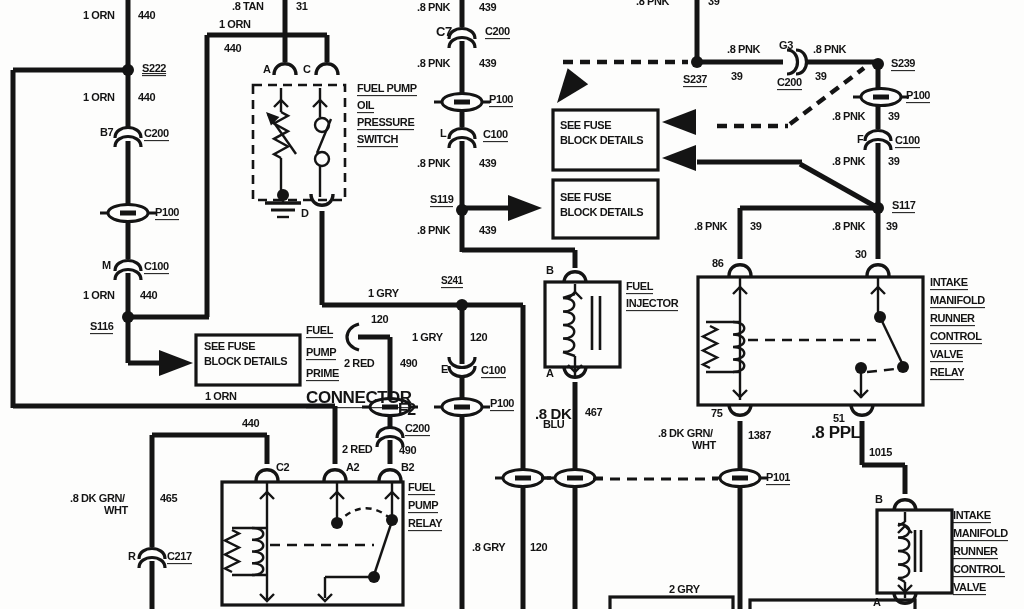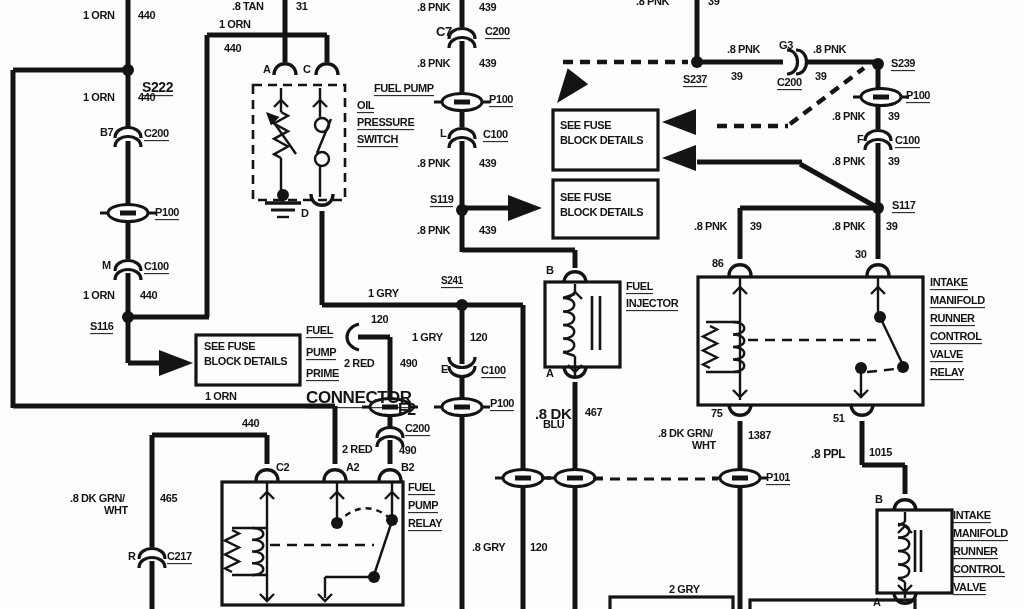--- a/index.html
+++ b/index.html
@@ -237,21 +237,21 @@
       <line x1="271" y1="210" x2="295" y2="210" stroke="#141414" stroke-width="3"></line>
       <line x1="277" y1="217" x2="289" y2="217" stroke="#141414" stroke-width="2.4"></line>
       <line x1="283" y1="195" x2="283" y2="203" stroke="#141414" stroke-width="2.4"></line>
       <path d="M359,324 C343,328 343,346 359,350" stroke="#141414" stroke-width="3.2" fill="none" dn="prime-connector-icon"></path>
     </svg>
   <div id="labels-layer">
       <div class="lbl" style="left: 636px; top: -4px; font-size: 11px;">.8 PNK</div>
       <div class="lbl" style="left: 708px; top: -4px; font-size: 11px;">39</div>
       <div class="lbl" style="left: 83px; top: 10px; font-size: 11px;">1 ORN</div>
       <div class="lbl" style="left: 138px; top: 10px; font-size: 11px;">440</div>
-      <div class="lbl u" style="left: 142px; top: 80px; font-size: 14px;">S222</div>
+      <div class="lbl u" style="left: 142px; top: 63px; font-size: 11px; text-decoration: underline;">S222</div>
       <div class="lbl" style="left: 83px; top: 92px; font-size: 11px;">1 ORN</div>
       <div class="lbl" style="left: 138px; top: 92px; font-size: 11px;">440</div>
       <div class="lbl" style="left: 100px; top: 127px; font-size: 11px;">B7</div>
       <div class="lbl u" style="left: 144px; top: 128px; font-size: 11px;">C200</div>
       <div class="lbl u" style="left: 155px; top: 207px; font-size: 11px;">P100</div>
       <div class="lbl" style="left: 102px; top: 260px; font-size: 11px;">M</div>
       <div class="lbl u" style="left: 144px; top: 261px; font-size: 11px;">C100</div>
       <div class="lbl" style="left: 83px; top: 290px; font-size: 11px;">1 ORN</div>
       <div class="lbl" style="left: 140px; top: 290px; font-size: 11px;">440</div>
       <div class="lbl u" style="left: 90px; top: 321px; font-size: 11px;">S116</div>
@@ -263,21 +263,21 @@
       <div class="lbl" style="left: 104px; top: 505px; font-size: 11px;">WHT</div>
       <div class="lbl" style="left: 160px; top: 493px; font-size: 11px;">465</div>
       <div class="lbl" style="left: 128px; top: 551px; font-size: 11px;">R</div>
       <div class="lbl u" style="left: 167px; top: 551px; font-size: 11px;">C217</div>
       <div class="lbl" style="left: 232px; top: 1px; font-size: 11px;">.8 TAN</div>
       <div class="lbl" style="left: 296px; top: 1px; font-size: 11px;">31</div>
       <div class="lbl" style="left: 219px; top: 19px; font-size: 11px;">1 ORN</div>
       <div class="lbl" style="left: 224px; top: 43px; font-size: 11px;">440</div>
       <div class="lbl" style="left: 263px; top: 64px; font-size: 11px;">A</div>
       <div class="lbl" style="left: 303px; top: 64px; font-size: 11px;">C</div>
-      <div class="lbl u" style="left: 357px; top: 83px; font-size: 11px; margin-left: 17px;">FUEL PUMP</div>
+      <div class="lbl u" style="left: 357px; top: 83px; font-size: 11px;">FUEL PUMP</div>
       <div class="lbl u" style="left: 357px; top: 100px; font-size: 11px;">OIL</div>
       <div class="lbl u" style="left: 357px; top: 117px; font-size: 11px;">PRESSURE</div>
       <div class="lbl u" style="left: 357px; top: 134px; font-size: 11px;">SWITCH</div>
       <div class="lbl" style="left: 301px; top: 208px; font-size: 11px;">D</div>
       <div class="lbl" style="left: 417px; top: 2px; font-size: 11px;">.8 PNK</div>
       <div class="lbl" style="left: 479px; top: 2px; font-size: 11px;">439</div>
       <div class="lbl" style="left: 436px; top: 25px; font-size: 13px;">C7</div>
       <div class="lbl u" style="left: 485px; top: 26px; font-size: 11px;">C200</div>
       <div class="lbl" style="left: 417px; top: 58px; font-size: 11px;">.8 PNK</div>
       <div class="lbl" style="left: 479px; top: 58px; font-size: 11px;">439</div>
@@ -352,21 +352,21 @@
       <div class="lbl u" style="left: 930px; top: 295px; font-size: 11px;">MANIFOLD</div>
       <div class="lbl u" style="left: 930px; top: 313px; font-size: 11px;">RUNNER</div>
       <div class="lbl u" style="left: 930px; top: 331px; font-size: 11px;">CONTROL</div>
       <div class="lbl u" style="left: 930px; top: 349px; font-size: 11px;">VALVE</div>
       <div class="lbl u" style="left: 930px; top: 367px; font-size: 11px;">RELAY</div>
       <div class="lbl" style="left: 711px; top: 408px; font-size: 11px;">75</div>
       <div class="lbl" style="left: 833px; top: 413px; font-size: 11px;">51</div>
       <div class="lbl" style="left: 658px; top: 428px; font-size: 11px;">.8 DK GRN/</div>
       <div class="lbl" style="left: 692px; top: 440px; font-size: 11px;">WHT</div>
       <div class="lbl" style="left: 748px; top: 430px; font-size: 11px;">1387</div>
-      <div class="lbl" style="left: 811px; top: 448px; font-size: 12px;">.8 PPL</div>
+      <div class="lbl" style="left: 811px; top: 424px; font-size: 17px;">.8 PPL</div>
       <div class="lbl" style="left: 869px; top: 447px; font-size: 11px;">1015</div>
       <div class="lbl u" style="left: 766px; top: 472px; font-size: 11px;">P101</div>
       <div class="lbl" style="left: 875px; top: 494px; font-size: 11px;">B</div>
       <div class="lbl u" style="left: 953px; top: 510px; font-size: 11px;">INTAKE</div>
       <div class="lbl u" style="left: 953px; top: 528px; font-size: 11px;">MANIFOLD</div>
       <div class="lbl u" style="left: 953px; top: 546px; font-size: 11px;">RUNNER</div>
       <div class="lbl u" style="left: 953px; top: 564px; font-size: 11px;">CONTROL</div>
       <div class="lbl u" style="left: 953px; top: 582px; font-size: 11px;">VALVE</div>
       <div class="lbl" style="left: 873px; top: 597px; font-size: 11px;">A</div>
       <div class="lbl" style="left: 669px; top: 584px; font-size: 11px;">2 GRY</div>

